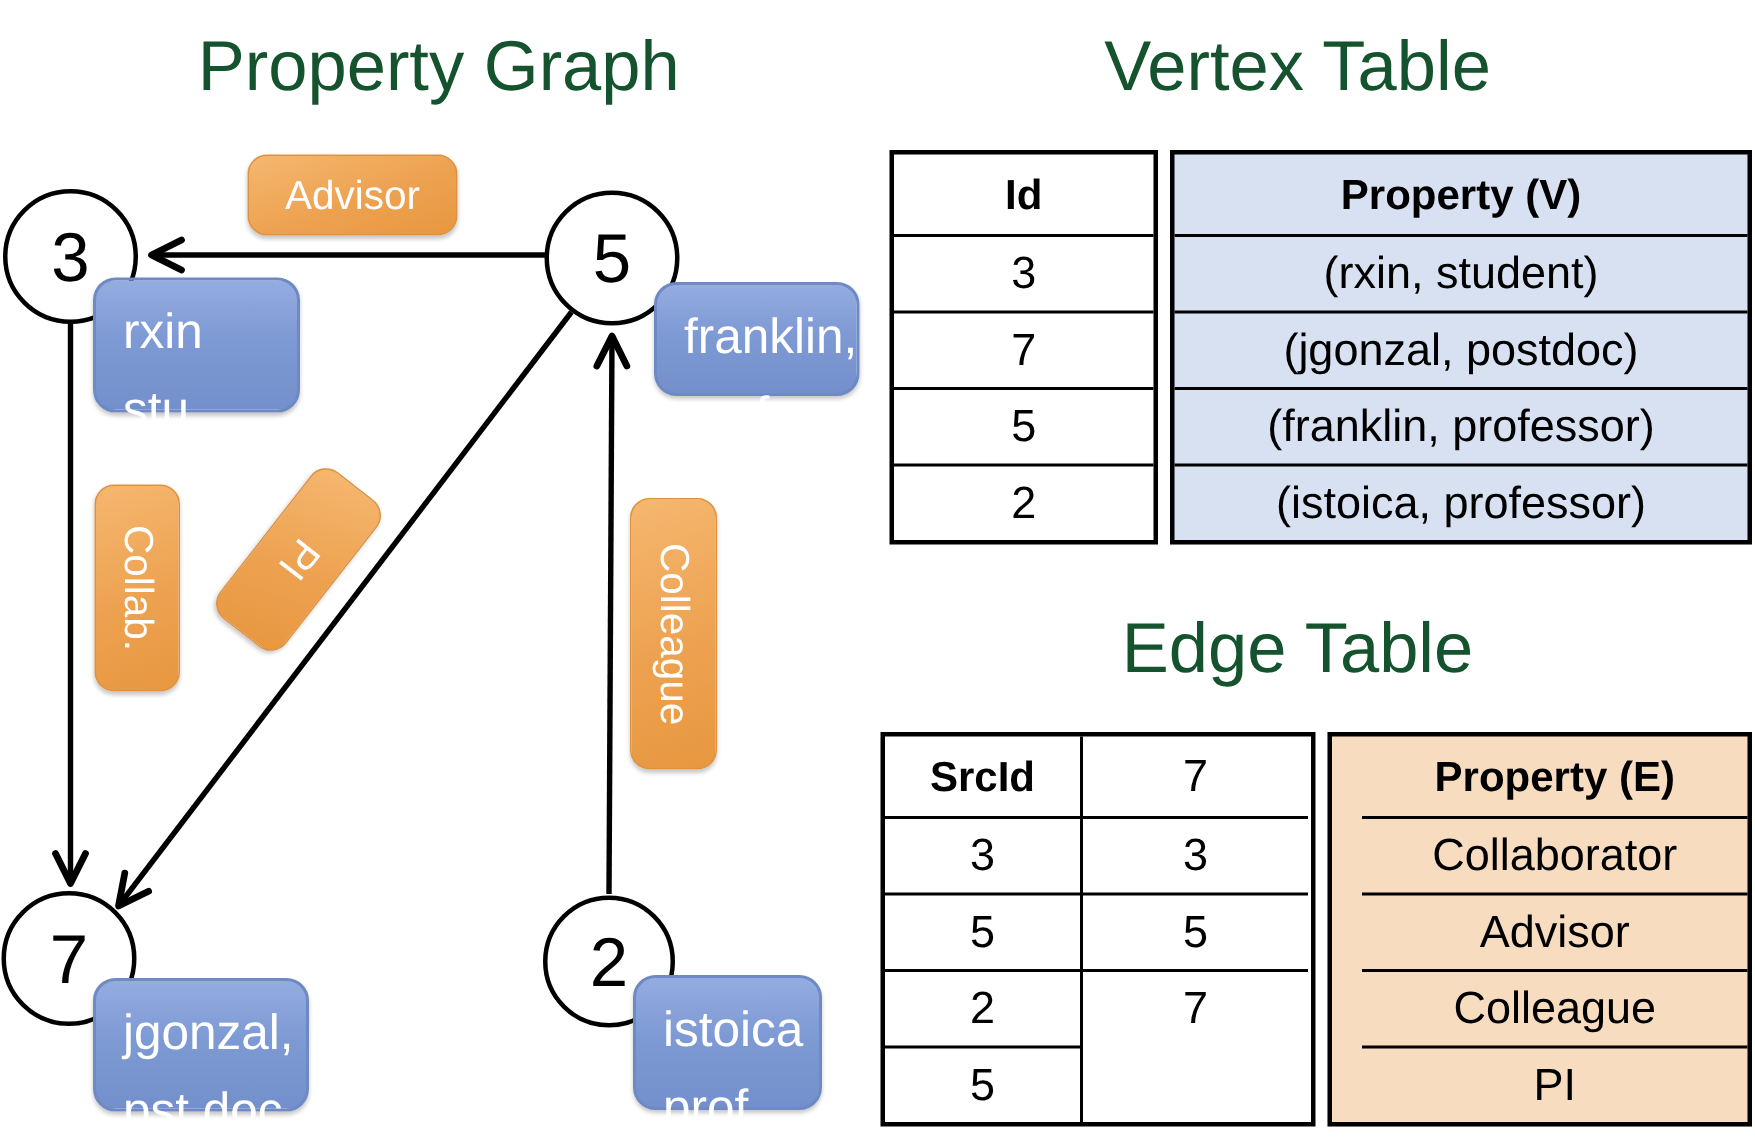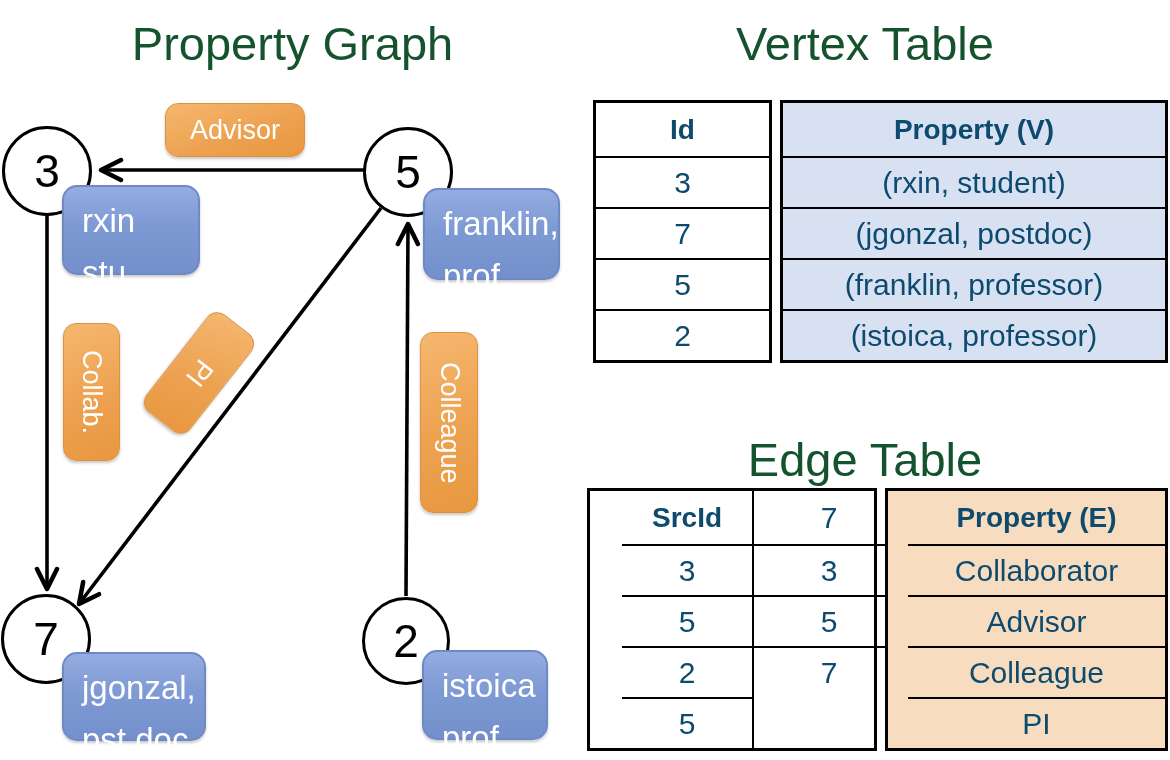--- a/index.html
+++ b/index.html
@@ -24,26 +24,26 @@
 
   .edge-label { position:absolute; border-radius:13px; color:#fff; font-size:27px;
                 display:flex; align-items:center; justify-content:center;
                 background:linear-gradient(160deg,#f5b76f 0%,#eda251 55%,#e8973f 100%);
                 border:1px solid #dd9242; box-shadow:0 2px 3px rgba(0,0,0,.22); }
   .edge-label.vertical span { writing-mode:vertical-rl; }
 
   
   .subcol { position:absolute; border:3px solid #000; background:#fff; }
   .subcol .cell { height:51px; display:flex; align-items:center; justify-content:center;
-                  font-size:30px; color:#0c4a6e; border-top:2px solid #000; white-space:nowrap; }
+                  font-size:30px; color:#000000; border-top:2px solid #000; white-space:nowrap; }
   .subcol .cell:first-child { border-top:none; height:53px; }
   .subcol .cell.head { font-weight:700; font-size:28px; }
   .subcol.fill-blue { background:#d8e1f2; }
   .subcol.fill-orange { background:#f7dcc0; }
-  .twocol { display:flex;padding-left:32px; }
+  .twocol { display:flex; }
   .twocol .col { flex:0 0 auto; }
   .twocol .col + .col { border-left:2px solid #000; }
 </style>
 </head>
 <body>
 
 <div id="stage">
 
   <div class="title" style="left:0; top:16px; width:585px;">Property Graph</div>
 
@@ -82,21 +82,21 @@
     <span>PI</span>
   </div>
   <div class="edge-label vertical" style="left:420px; top:332px; width:58px; height:181px;">
     <span>Colleague</span>
   </div>
 
   <div class="prop-box" style="left:62px;  top:185px; width:138px; height:90px;">
     <div>rxin</div>
     <div>stu.</div>
   </div>
-  <div class="prop-box" style="left:423px; top:188px; width:137px; height:92px;">
+  <div class="prop-box" style="left:436px; top:188px; width:137px; height:76px;">
     <div>franklin,</div>
     <div>prof.</div>
   </div>
   <div class="prop-box" style="left:62px;  top:652px; width:144px; height:89px;">
     <div>jgonzal,</div>
     <div>pst.doc.</div>
   </div>
   <div class="prop-box" style="left:422px; top:650px; width:126px; height:90px;">
     <div>istoica</div>
     <div>prof.</div>
@@ -114,21 +114,21 @@
     </div>
     <div class="subcol fill-blue" style="left:780px; top:100px; width:388px;">
       <div class="cell head">Property (V)</div>
       <div class="cell">(rxin, student)</div>
       <div class="cell">(jgonzal, postdoc)</div>
       <div class="cell">(franklin, professor)</div>
       <div class="cell">(istoica, professor)</div>
     </div>
   </div>
 
-  <div class="title" style="left:580px; top:404px; width:570px;margin-top:28px;">Edge Table</div>
+  <div class="title" style="left:580px; top:404px; width:570px;">Edge Table</div>
 
   <div>
     <div class="subcol twocol" style="left:587px; top:488px; width:290px;">
       <div class="col" style="width:130px;">
         <div class="cell head">SrcId</div>
         <div class="cell">3</div>
         <div class="cell">5</div>
         <div class="cell">2</div>
         <div class="cell">5</div>
       </div>

